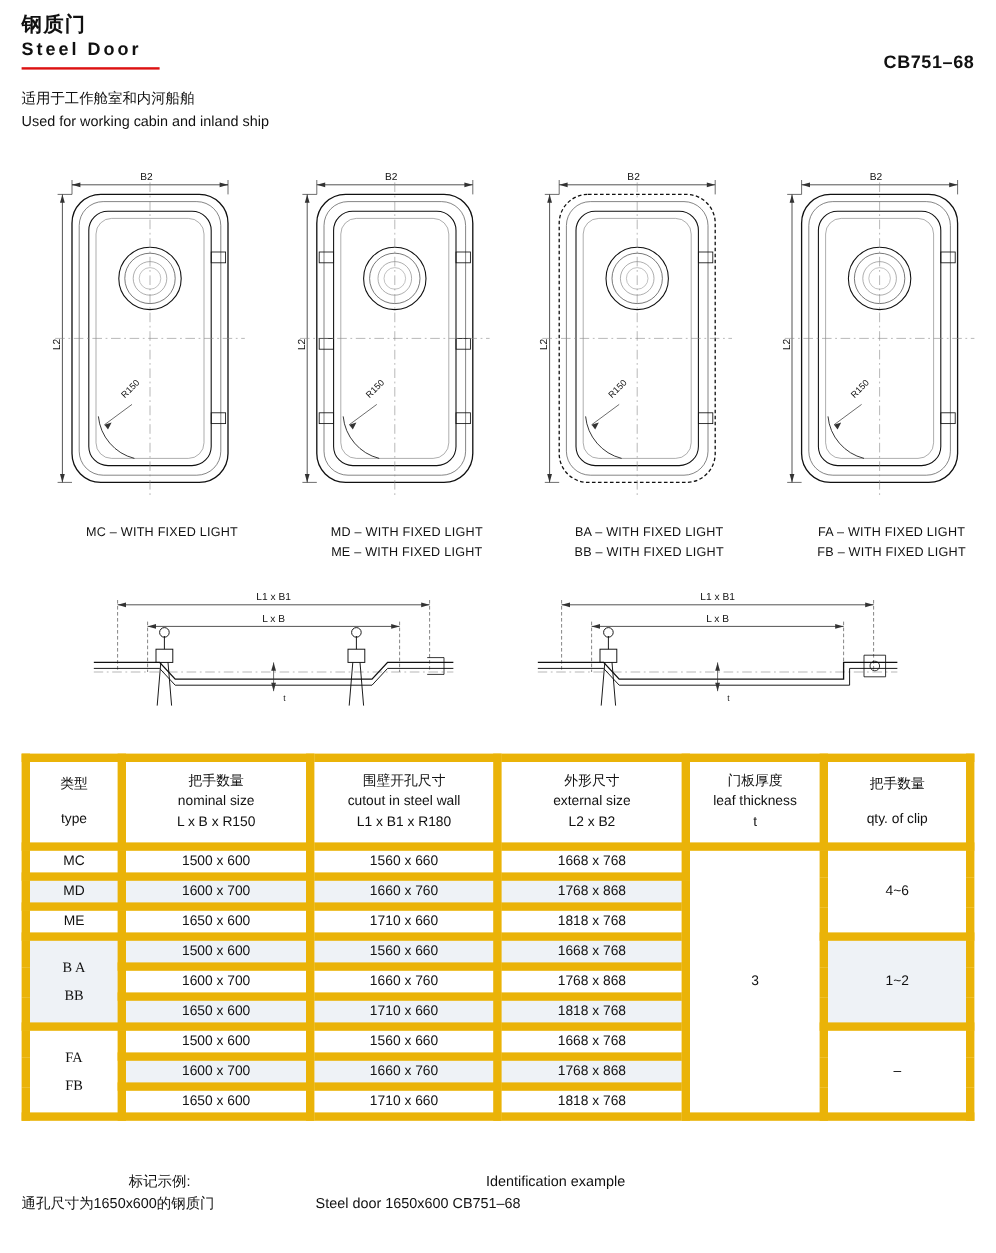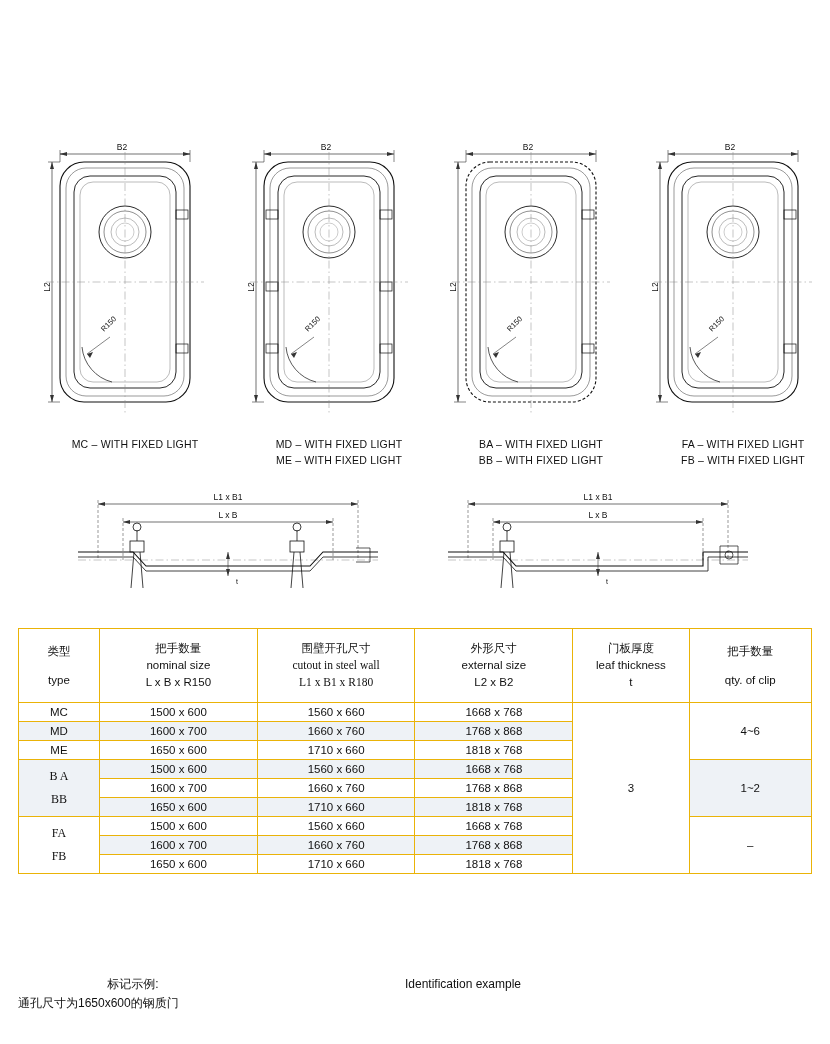--- a/index.html
+++ b/index.html
@@ -62,35 +62,35 @@
   .s1 { left: 60px; }
   .s2 { left: 430px; }
 
   
   .tablewrap { position: absolute; left: 18px; top: 628px; width: 794px; }
   table.spec {
     border-collapse: collapse; width: 794px;
     font-size: 11.5px; color: #111;
   }
   table.spec th, table.spec td {
-    border: 1px solid #eab308;
+    border: 7px solid #eab308;
     text-align: center;
     vertical-align: middle;
     padding: 3px 2px;
   }
   table.spec thead th {
     font-weight: normal;
     height: 74px;
     line-height: 1.45;
   }
   table.spec tbody td { height: 14px; }
   .row-alt { background: #eef2f6; }
   .c-type { width: 78px; }
   .c-nominal { width: 152px; }
-  .c-cutout { width: 152px; font-family: Liberation Serif, serif; }
+  .c-cutout { width: 152px; }
   .c-external { width: 152px; }
   .c-thick { width: 112px; }
   .c-clip { width: 118px; }
   .hdr-cn { display: block; }
   .hdr-en { display: block; }
   .hdr-sub { display: block; text-align: center; }
   .typecell { font-size: 12px; line-height: 1.9; font-family: Liberation Serif, serif; }
 
   
   .notes { position: absolute; left: 18px; top: 975px; width: 794px; font-size: 12px; }
@@ -99,20 +99,28 @@
   .notes .lbl { color: #111; text-align: center; }
   .notes .ln { display: block; }
 
   svg text { font-family: "Liberation Sans", sans-serif; }
 </style>
 </head>
 <body>
 
 <div class="page">
 
+  <div class="header">
+    <div class="title-cn">钢质门</div>
+    <div class="title-en">Steel  Door</div>
+    <div class="title-rule"></div>
+    <div class="code">CB751–68</div>
+    <div class="subtitle-cn">适用于工作舱室和内河船舶</div>
+    <div class="subtitle-en">Used for working cabin and inland ship</div>
+  </div>
 
   <div class="drawings">
 
     <div class="drawing d1">
       <svg width="190" height="300" viewBox="0 0 190 300">
         <g stroke="#333" fill="none" stroke-width="0.7">
 
           <line x1="20" y1="22" x2="150" y2="22"></line>
           <path d="M20 18 L20 30 M150 18 L150 30" stroke-width="0.6"></path>
           <path d="M24 22 L20 22 M146 22 L150 22" stroke-width="0.6"></path>
@@ -444,16 +452,17 @@
     </table>
   </div>
 
   <div class="notes">
     <div class="col-l">
       <span class="ln lbl">标记示例:</span>
       <span class="ln">通孔尺寸为1650x600的钢质门</span>
     </div>
     <div class="col-r">
       <span class="ln lbl">Identification example</span>
+      <span class="ln">Steel door 1650x600 CB751–68</span>
     </div>
   </div>
 
 </div>
 
 </body></html>

